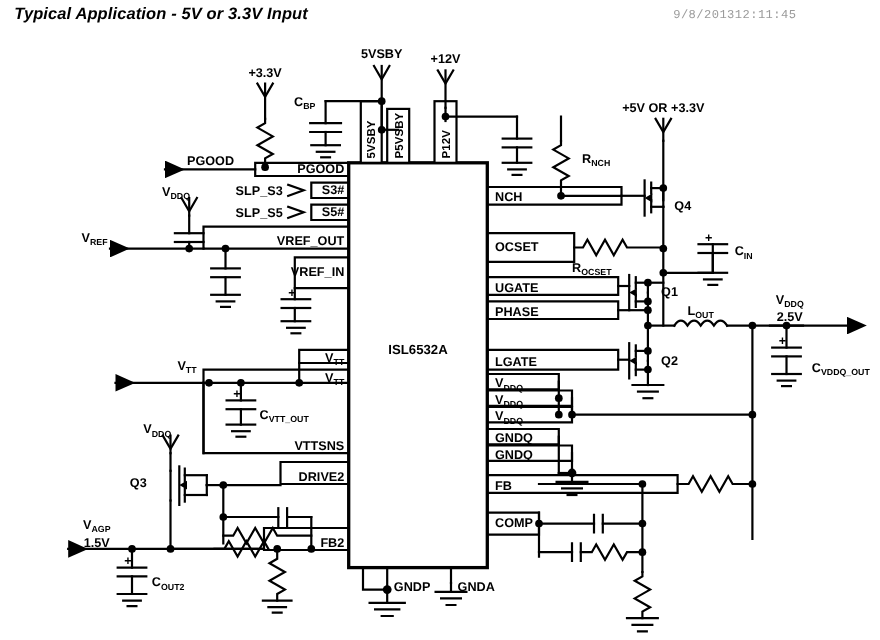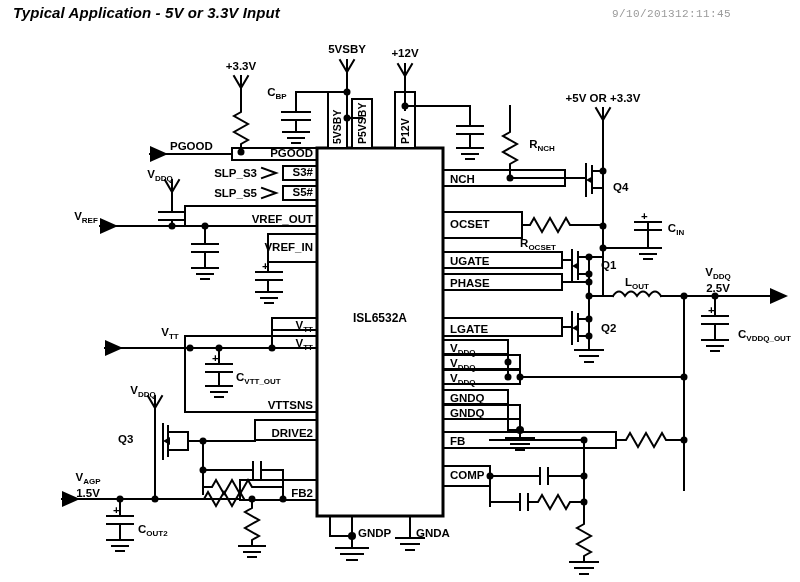--- a/index.html
+++ b/index.html
@@ -21,21 +21,21 @@
   .p10{font-size:10.5px;}
   .p11{font-size:11.5px;}
   .icname{font-size:12px;font-weight:bold;fill:#000;}
 </style>
 </head>
 <body>
 
 <div id="root">
 
   <div id="title">Typical Application - 5V or 3.3V Input</div>
-  <div id="timestamp">9/10/201312:11:45</div>
+  <div id="timestamp">9/8/201312:11:45</div>
 
   <div id="svgwrap">
   <svg width="800" height="582" viewBox="0 0 800 582" xmlns="http://www.w3.org/2000/svg">
     <defs>
       <marker id="arrL" markerWidth="10" markerHeight="8" refX="9" refY="4" orient="auto">
         <path d="M9,0 L9,8 L0,4 z" fill="#000"></path>
       </marker>
       <marker id="arrR" markerWidth="10" markerHeight="8" refX="1" refY="4" orient="auto">
         <path d="M1,0 L1,8 L10,4 z" fill="#000"></path>
       </marker>

